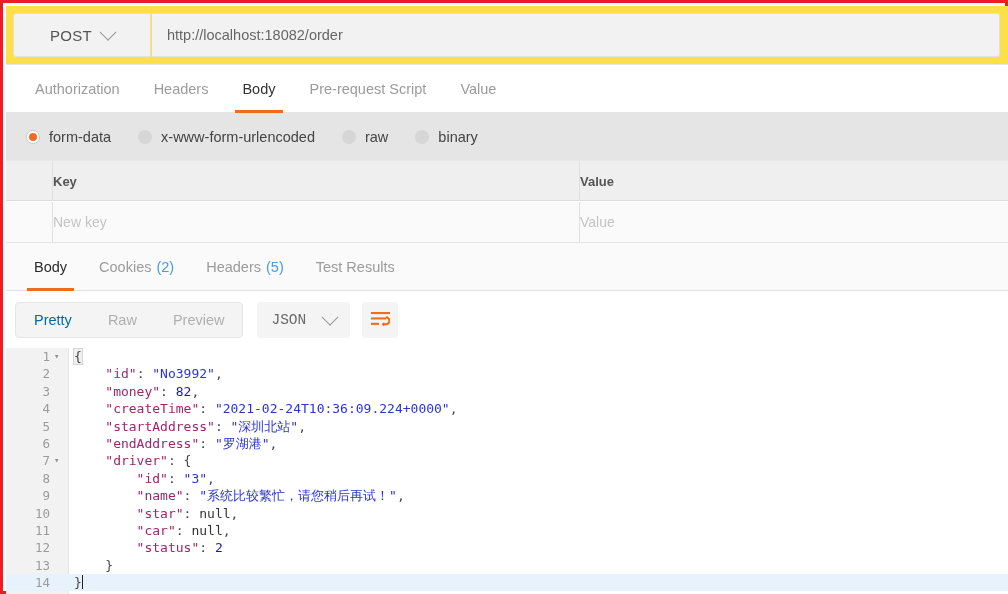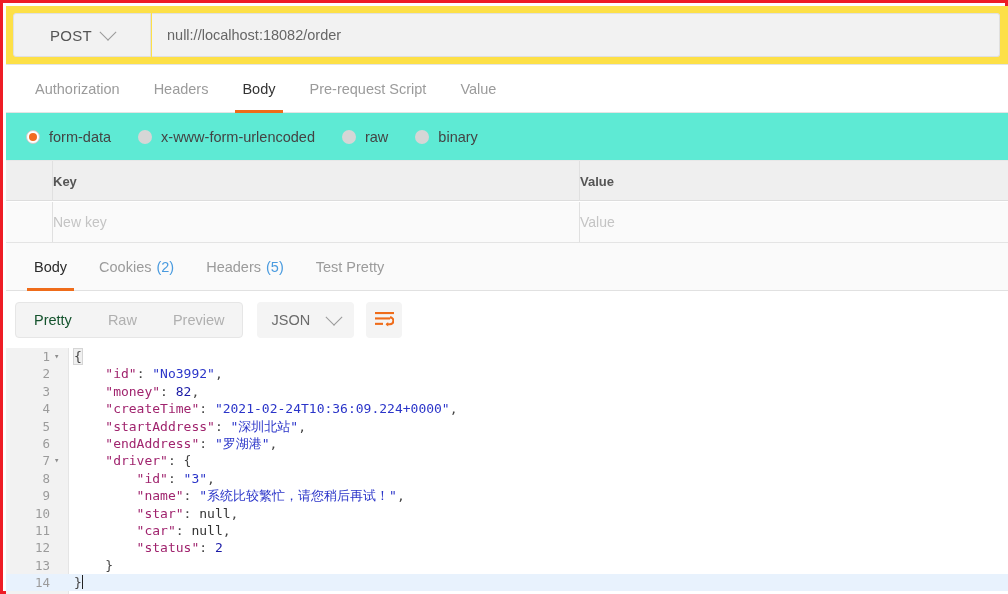--- a/index.html
+++ b/index.html
@@ -111,21 +111,21 @@
     height: 3px;
     background: #ef6c1a;
   }
 
   
   .radio-row {
     position: absolute;
     left: 3px; top: 110px;
     width: 1002px;
     height: 48px;
-    background: #5eead4;
+    background: #e5e5e5;
     border-bottom: 1px solid #e8e8e8;
     box-sizing: border-box;
     display: flex;
     align-items: center;
     padding-left: 20px;
   }
   .radio-opt {
     display: flex;
     align-items: center;
     margin-right: 27px;
@@ -247,32 +247,33 @@
     height: 36px;
     box-sizing: border-box;
   }
   .seg {
     padding: 0 18px;
     line-height: 34px;
     font-size: 14.5px;
     color: #b0b0b0;
     cursor: pointer;
   }
-  .seg.active { color: #14532d; }
+  .seg.active { color: #0369a1; }
   .type-select {
     display: flex;
     align-items: center;
     gap: 18px;
     height: 36px;
     padding: 0 14px;
     margin-left: 14px;
     background: #f4f4f4;
     border-radius: 4px;
     box-sizing: border-box;
     cursor: pointer;
+    font-family: Liberation Mono, monospace;
   }
   .type-select .lbl { font-size: 14.5px; color: #6a6a6a; }
   .wrap-btn {
     width: 36px; height: 36px;
     margin-left: 12px;
     background: #f4f4f4;
     border-radius: 4px;
     display: flex;
     align-items: center;
     justify-content: center;
@@ -351,21 +352,21 @@
 </head>
 <body>
 
 <div id="app-frame">
 
   <div class="request-bar">
     <div class="method-select">
       <span class="method-label">POST</span>
       <span class="chev"></span>
     </div>
-    <div class="url-field">null://localhost:18082/order</div>
+    <div class="url-field">http://localhost:18082/order</div>
   </div>
 
   <div class="req-tabs">
     <div class="req-tab">Authorization</div>
     <div class="req-tab">Headers</div>
     <div class="req-tab active">Body</div>
     <div class="req-tab">Pre-request Script</div>
     <div class="req-tab">Value</div>
   </div>
 
@@ -407,21 +408,21 @@
     </div>
     <div class="resp-tab">
       <span>Cookies</span>
       <span class="cnt">(2)</span>
     </div>
     <div class="resp-tab">
       <span>Headers</span>
       <span class="cnt">(5)</span>
     </div>
     <div class="resp-tab">
-      <span>Test Pretty</span>
+      <span>Test Results</span>
     </div>
   </div>
 
   <div class="fmt-bar">
     <div class="seg-group">
       <div class="seg active">Pretty</div>
       <div class="seg">Raw</div>
       <div class="seg">Preview</div>
     </div>
 

